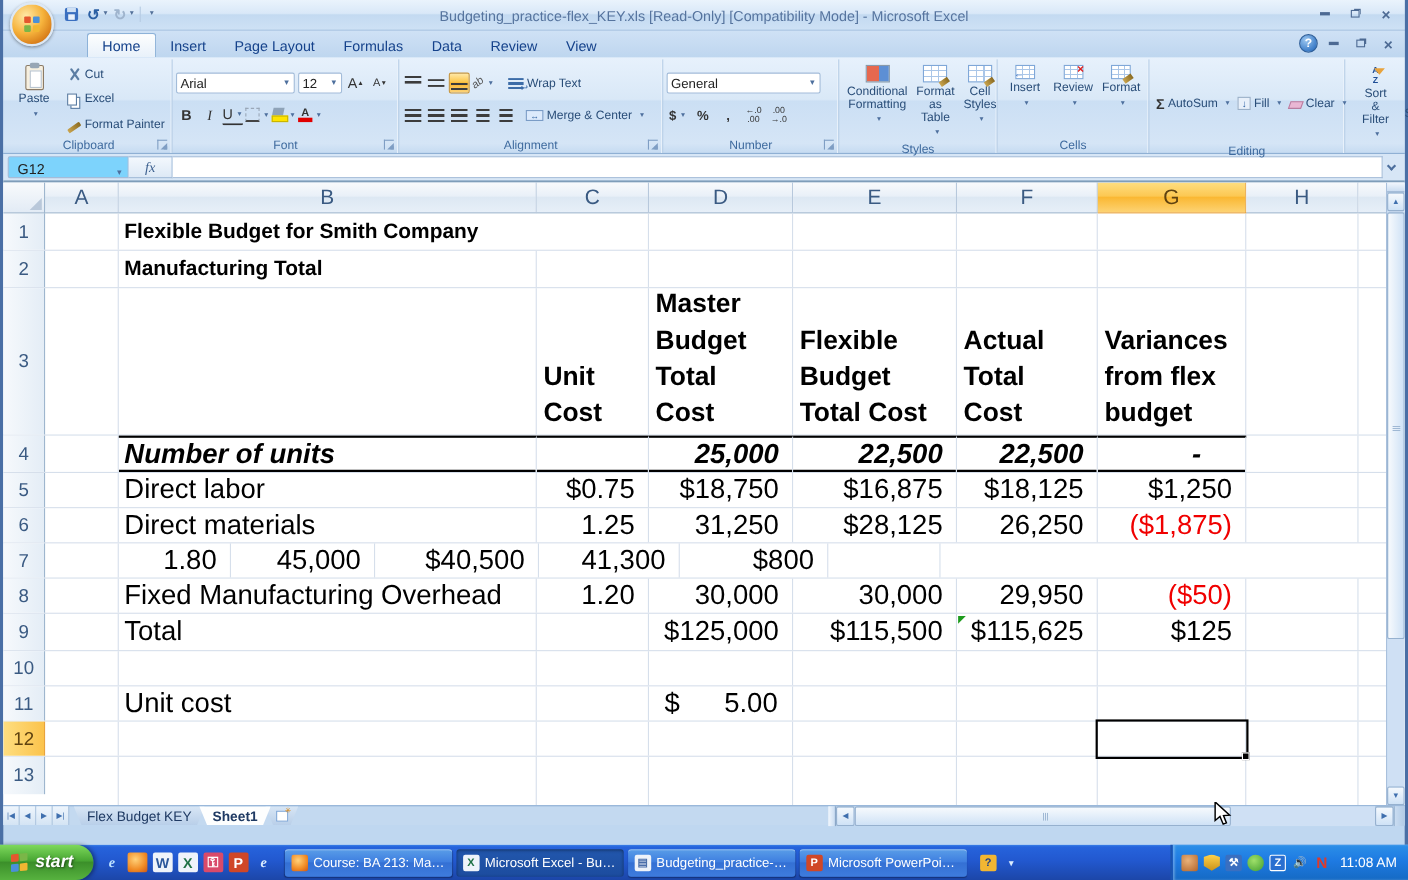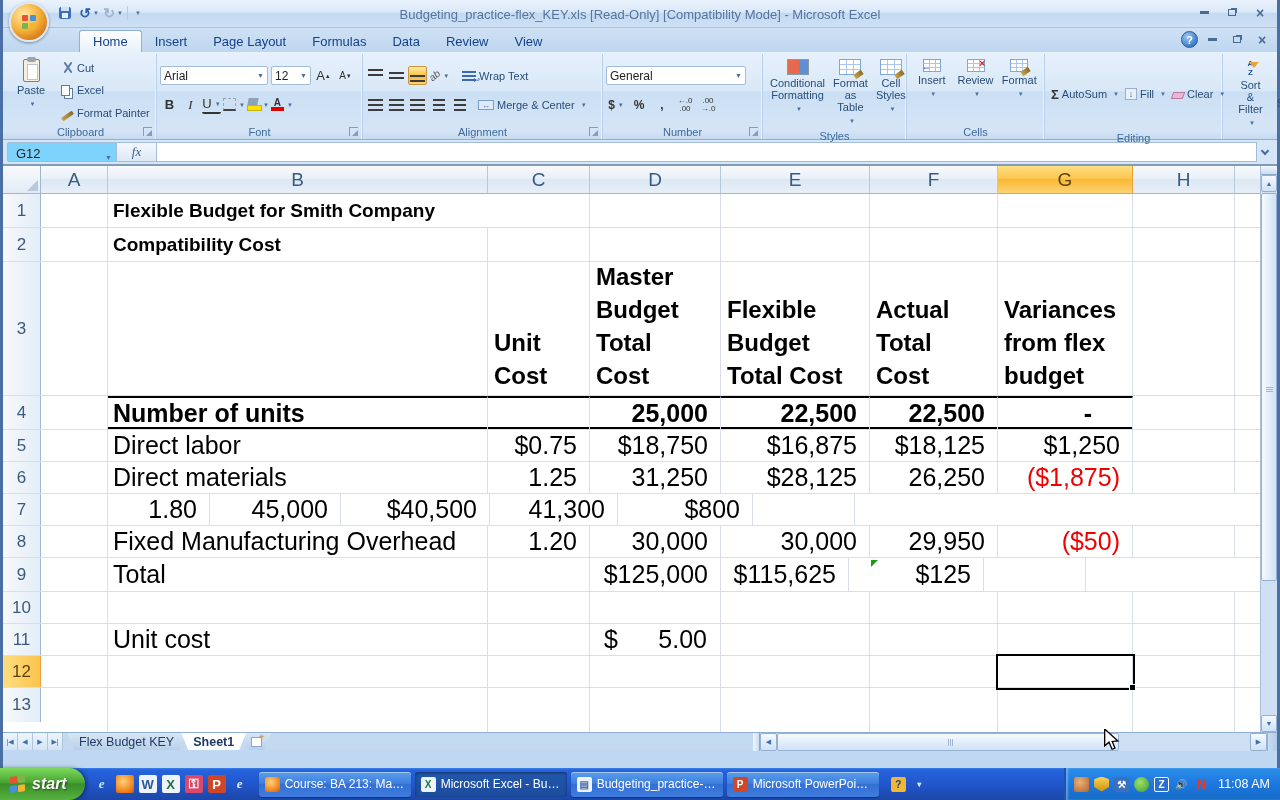--- a/index.html
+++ b/index.html
@@ -130,21 +130,21 @@
 .rh{width:38px;display:flex;align-items:center;justify-content:center;font-size:17px;color:#3a5a82;background:linear-gradient(90deg,#f6f9fc,#e4edf6);border-right:1px solid #9eb6ce;flex:none;}
 .rh.hl{background:linear-gradient(90deg,#fede80,#fbc34c);color:#5f4210;border-right:1px solid #e8a33d;}
 .cell{border-right:1px solid #d6dfeb;display:flex;align-items:center;font-size:25px;color:#000;overflow:visible;white-space:nowrap;flex:none;}
 .ca{width:67px;}.cb{width:380px;}.cbc{width:482px;}.cc{width:102px;}.cd{width:131px;}.ce{width:149px;}.cf{width:128px;}.cg{width:135px;}.chh{width:102px;}.cfill{flex:1;border-right:none;}
 .lbl{justify-content:flex-start;padding-left:5px;}
 .num{justify-content:flex-end;padding-right:12px;}
 .b{font-weight:bold;}
 .title{font-size:19px;font-weight:bold;justify-content:flex-start;padding-left:5px;}
 .h3c{flex-direction:column;align-items:flex-start;justify-content:flex-end;font-weight:bold;font-size:24px;line-height:33px;padding:0 0 3px 6px;white-space:pre-line;}
 .bt{border-top:2px solid #000;}
-.bb{box-shadow:inset 0 -2px 0 #000;}
+.bb{box-shadow:inset 0 -2px 0 #000;font-style:italic;}
 .dash{padding-right:40px;}
 .neg{color:#f00000;}
 .acct{justify-content:space-between;padding:0 13px 0 14px;}
 .sel{position:absolute;left:993px;top:488px;width:139px;height:36px;border:2px solid #000;background:transparent;z-index:5;}
 .sel::after{content:"";position:absolute;right:-3px;bottom:-3px;width:5px;height:5px;background:#000;border:1px solid #fff;}
 .errtri{position:absolute;left:868px;top:394px;width:0;height:0;border-style:solid;border-width:7px 7px 0 0;border-color:#1d9b1d transparent transparent transparent;z-index:4;}
 
 .vscroll{position:absolute;right:0;top:0;width:17px;height:566px;background:#cfe0f4;border-left:1px solid #a9c0dc;display:flex;flex-direction:column;z-index:6;}
 .vsplit{height:9px;background:linear-gradient(#f2f7fd,#coddf1);background:linear-gradient(#f2f7fd,#c9dcf1);border-bottom:1px solid #8ca8c8;}
 .sbtn2{height:17px;background:linear-gradient(#f5f9fd,#cfe2f6);border:1px solid #96b1cf;border-radius:2px;display:flex;align-items:center;justify-content:center;font-size:7px;color:#3f6fae;}
@@ -515,21 +515,21 @@
         <div class="cell ce"></div>
         <div class="cell cf"></div>
         <div class="cell cg"></div>
         <div class="cell chh"></div>
         <div class="cell cfill"></div>
       </div>
 
       <div class="grow" style="height:34px">
         <div class="rh">2</div>
         <div class="cell ca"></div>
-        <div class="cell cb title">Compatibility Cost</div>
+        <div class="cell cb title">Manufacturing Total</div>
         <div class="cell cc"></div>
         <div class="cell cd"></div>
         <div class="cell ce"></div>
         <div class="cell cf"></div>
         <div class="cell cg"></div>
         <div class="cell chh"></div>
         <div class="cell cfill"></div>
       </div>
 
       <div class="grow" style="height:134px">
@@ -618,20 +618,21 @@
         <div class="cell chh"></div>
         <div class="cell cfill"></div>
       </div>
 
       <div class="grow" style="height:34px">
         <div class="rh">9</div>
         <div class="cell ca"></div>
         <div class="cell cb lbl">Total</div>
         <div class="cell cc"></div>
         <div class="cell cd num">$125,000</div>
+        <div class="cell ce num">$115,500</div>
         <div class="cell cf num">$115,625</div>
         <div class="cell cg num">$125</div>
         <div class="cell chh"></div>
         <div class="cell cfill"></div>
       </div>
 
       <div class="grow" style="height:32px">
         <div class="rh">10</div>
         <div class="cell ca"></div>
         <div class="cell cb"></div>

